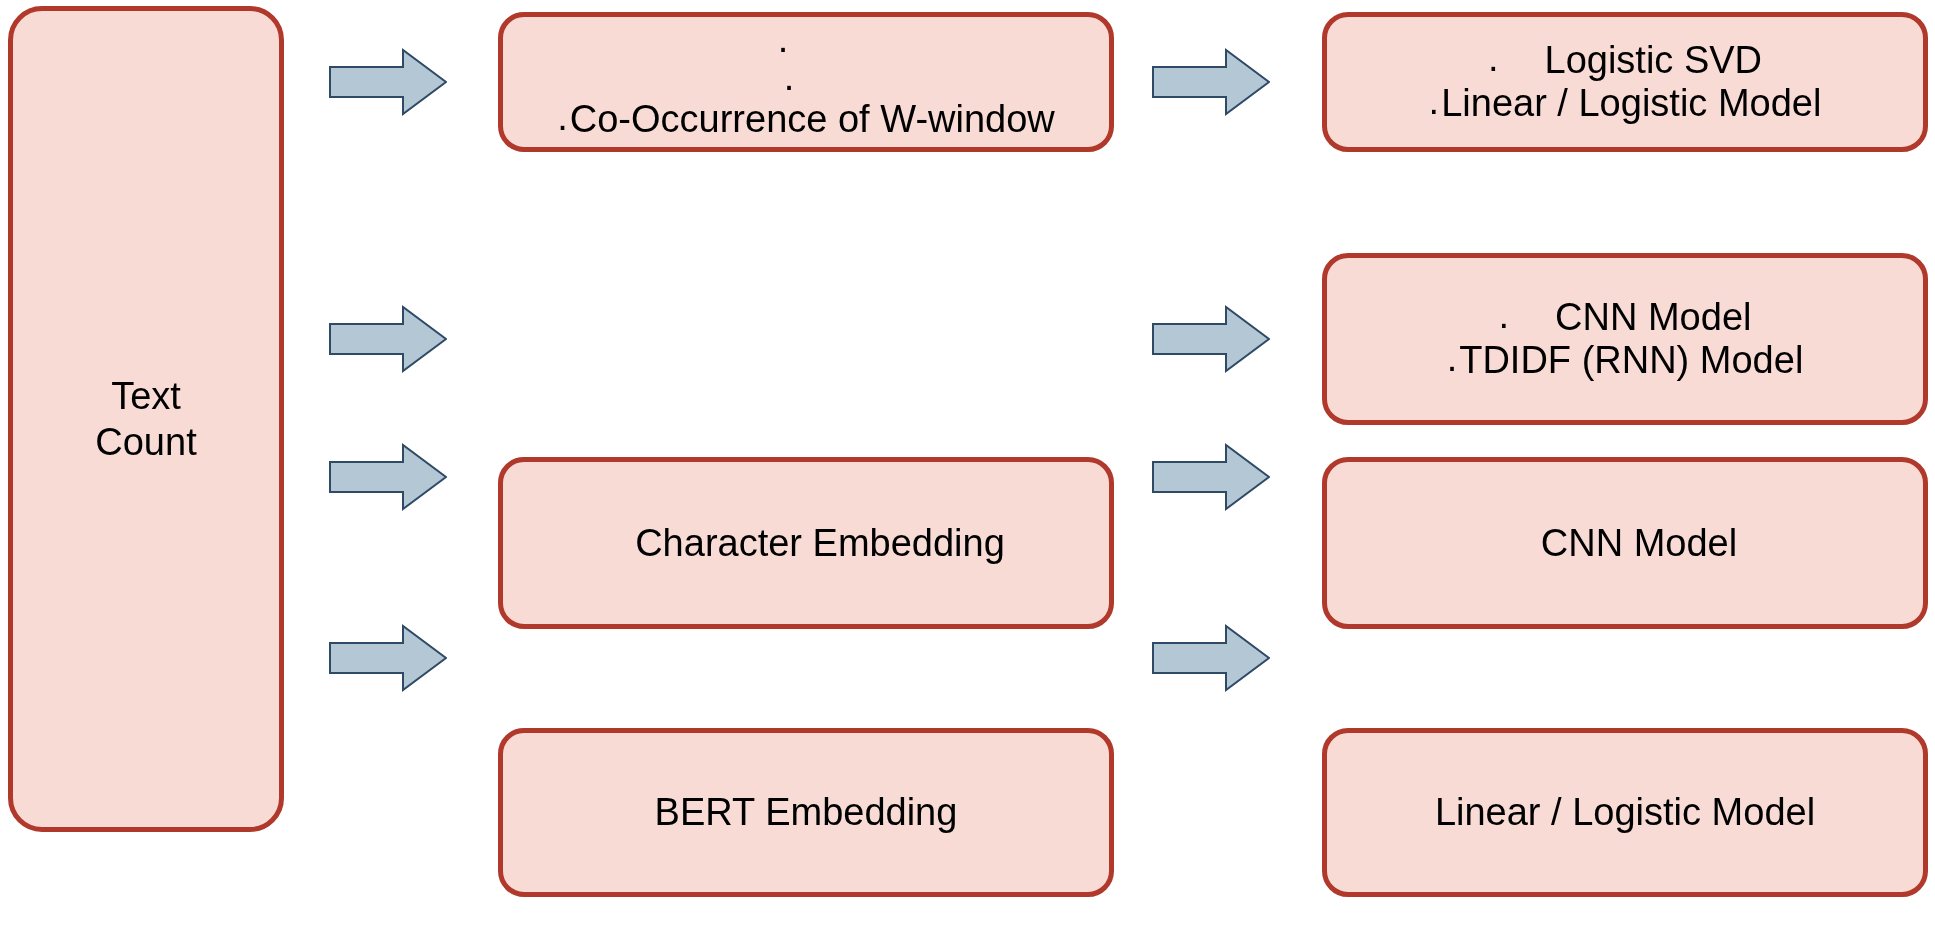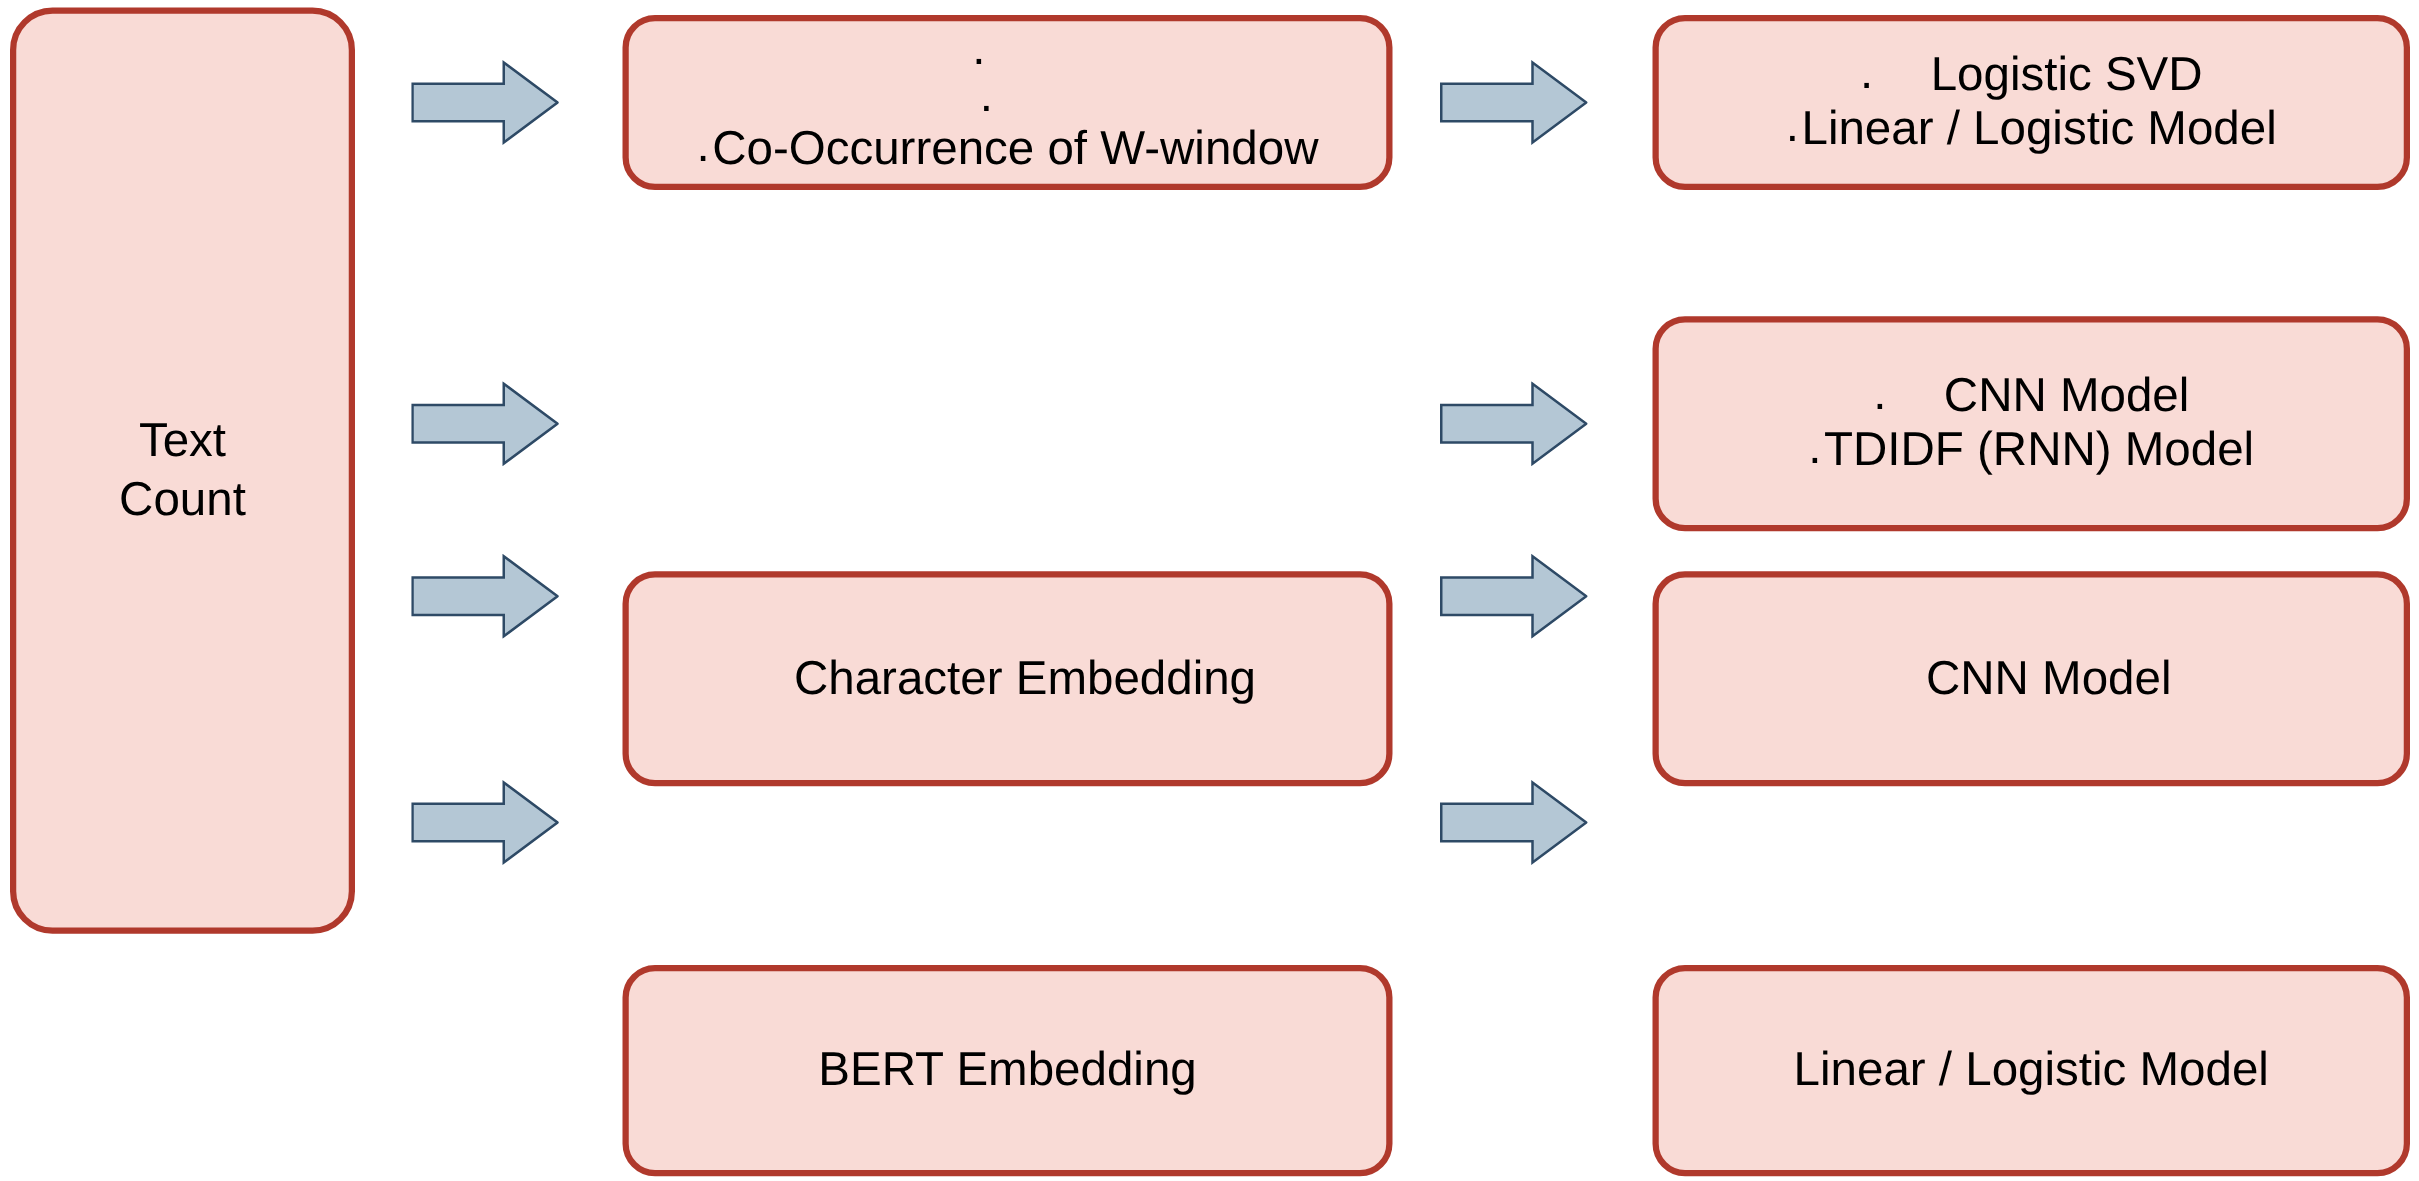--- a/index.html
+++ b/index.html
@@ -41,42 +41,42 @@
     display: block;
     white-space: nowrap;
     line-height: 1.12;
   }
 
   
   #source-node {
     left: 8px;
     top: 6px;
     width: 276px;
-    height: 741px;
+    height: 826px;
     border-radius: 34px;
     font-size: 38px;
   }
   #source-node .line { line-height: 1.22; }
 
   
   .col-mid {
     left: 498px;
     width: 616px;
   }
   
   .col-right {
     left: 1322px;
     width: 606px;
   }
 
   
   .row1 { top: 12px;  height: 140px; }
   .row2 { top: 253px; height: 172px; }
   .row3 { top: 457px; height: 172px; padding-left: 28px; }
-  .row4 { top: 728px; height: 169px; margin-top: 44px; }
+  .row4 { top: 728px; height: 169px; }
 
   .fs-38 { font-size: 38px; }
 
   
   .bullets {
     display: flex;
     flex-direction: column;
     align-items: center;
     justify-content: center;
     width: 100%;

